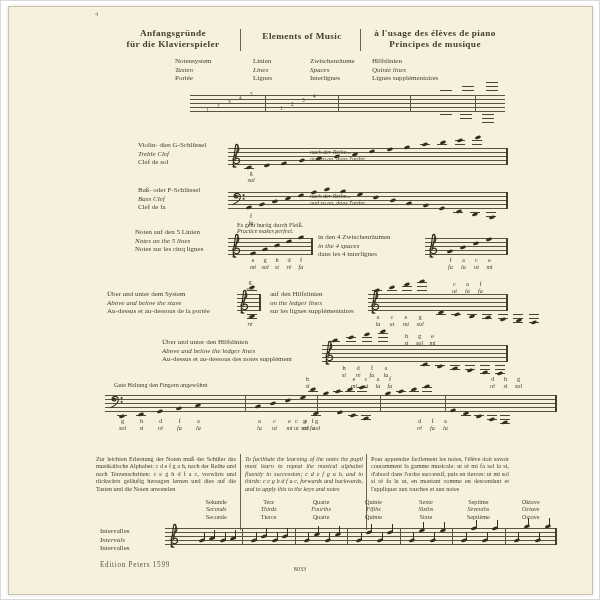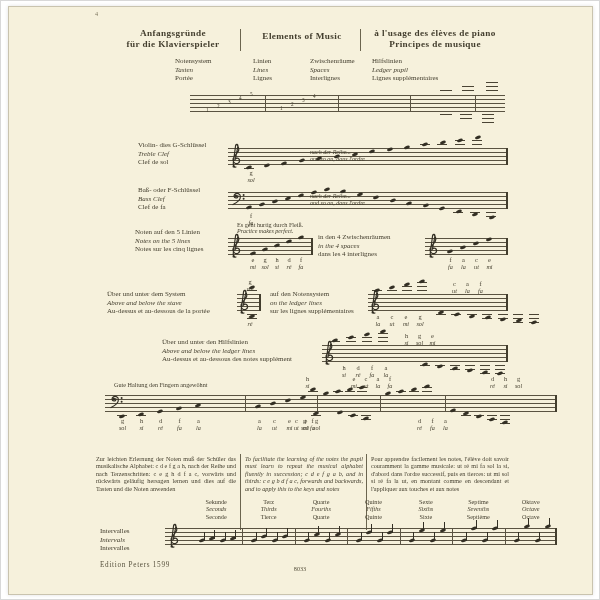--- a/index.html
+++ b/index.html
@@ -74,21 +74,21 @@
   <div class="it">Lines</div>
   <div>Lignes</div>
 </div>
 <div class="abs t" style="left:310px;top:57px">
   <div>Zwischenräume</div>
   <div class="it">Spaces</div>
   <div>Interlignes</div>
 </div>
 <div class="abs t" style="left:372px;top:57px">
   <div>Hilfslinien</div>
-  <div class="it">Ledger pupil</div>
+  <div class="it">Quinte lines</div>
   <div>Lignes supplémentaires</div>
 </div>
 
 <div>
   <div class="abs dash" style="left:440px;top:90px"></div>
   <div class="abs dash" style="left:462px;top:86px"></div>
     <div class="abs dash" style="left:462px;top:90px"></div>
   <div class="abs dash" style="left:486px;top:82px"></div>
     <div class="abs dash" style="left:486px;top:86px"></div>
     <div class="abs dash" style="left:486px;top:90px"></div>
@@ -302,21 +302,21 @@
     <div class="note" style="left: 12px; top: 21.3px;"></div>
   </div>
 <div class="abs lg" style="left:242px;top:314px">
     <div class="lgcol" style="width: 16px;">
       <div class="lgl">d</div>
       <div class="lgs">ré</div>
     </div>
   </div>
 
 <div class="abs t" style="left:270px;top:290px">
-  <div>auf den Notensystem</div>
+  <div>auf den Hilfslinien</div>
   <div class="it">on the ledger lines</div>
   <div>sur les lignes supplémentaires</div>
 </div>
 <div class="abs lg" style="left:448px;top:281px">
     <div class="lgcol" style="width: 13px;">
       <div class="lgl">c</div>
       <div class="lgs">ut</div>
     </div>
     <div class="lgcol" style="width: 13px;">
       <div class="lgl">a</div>

